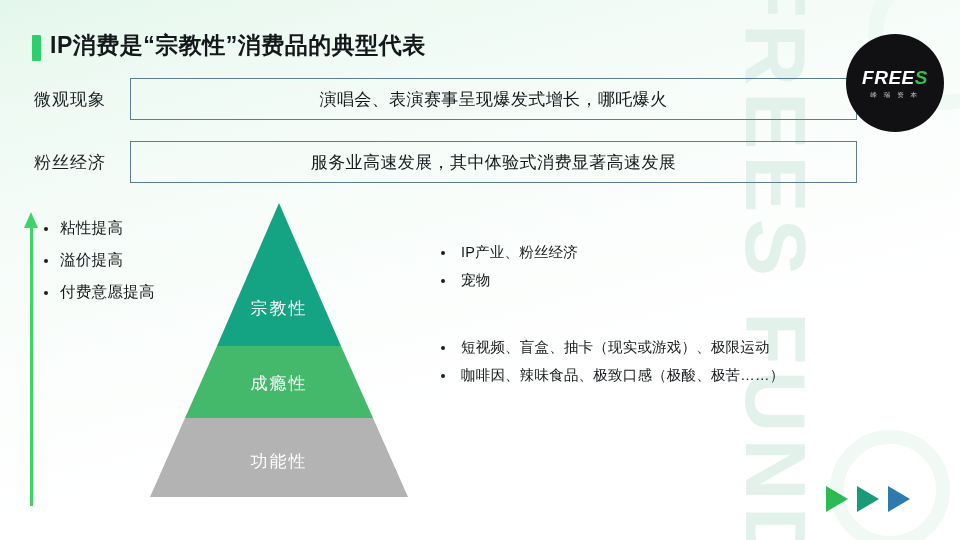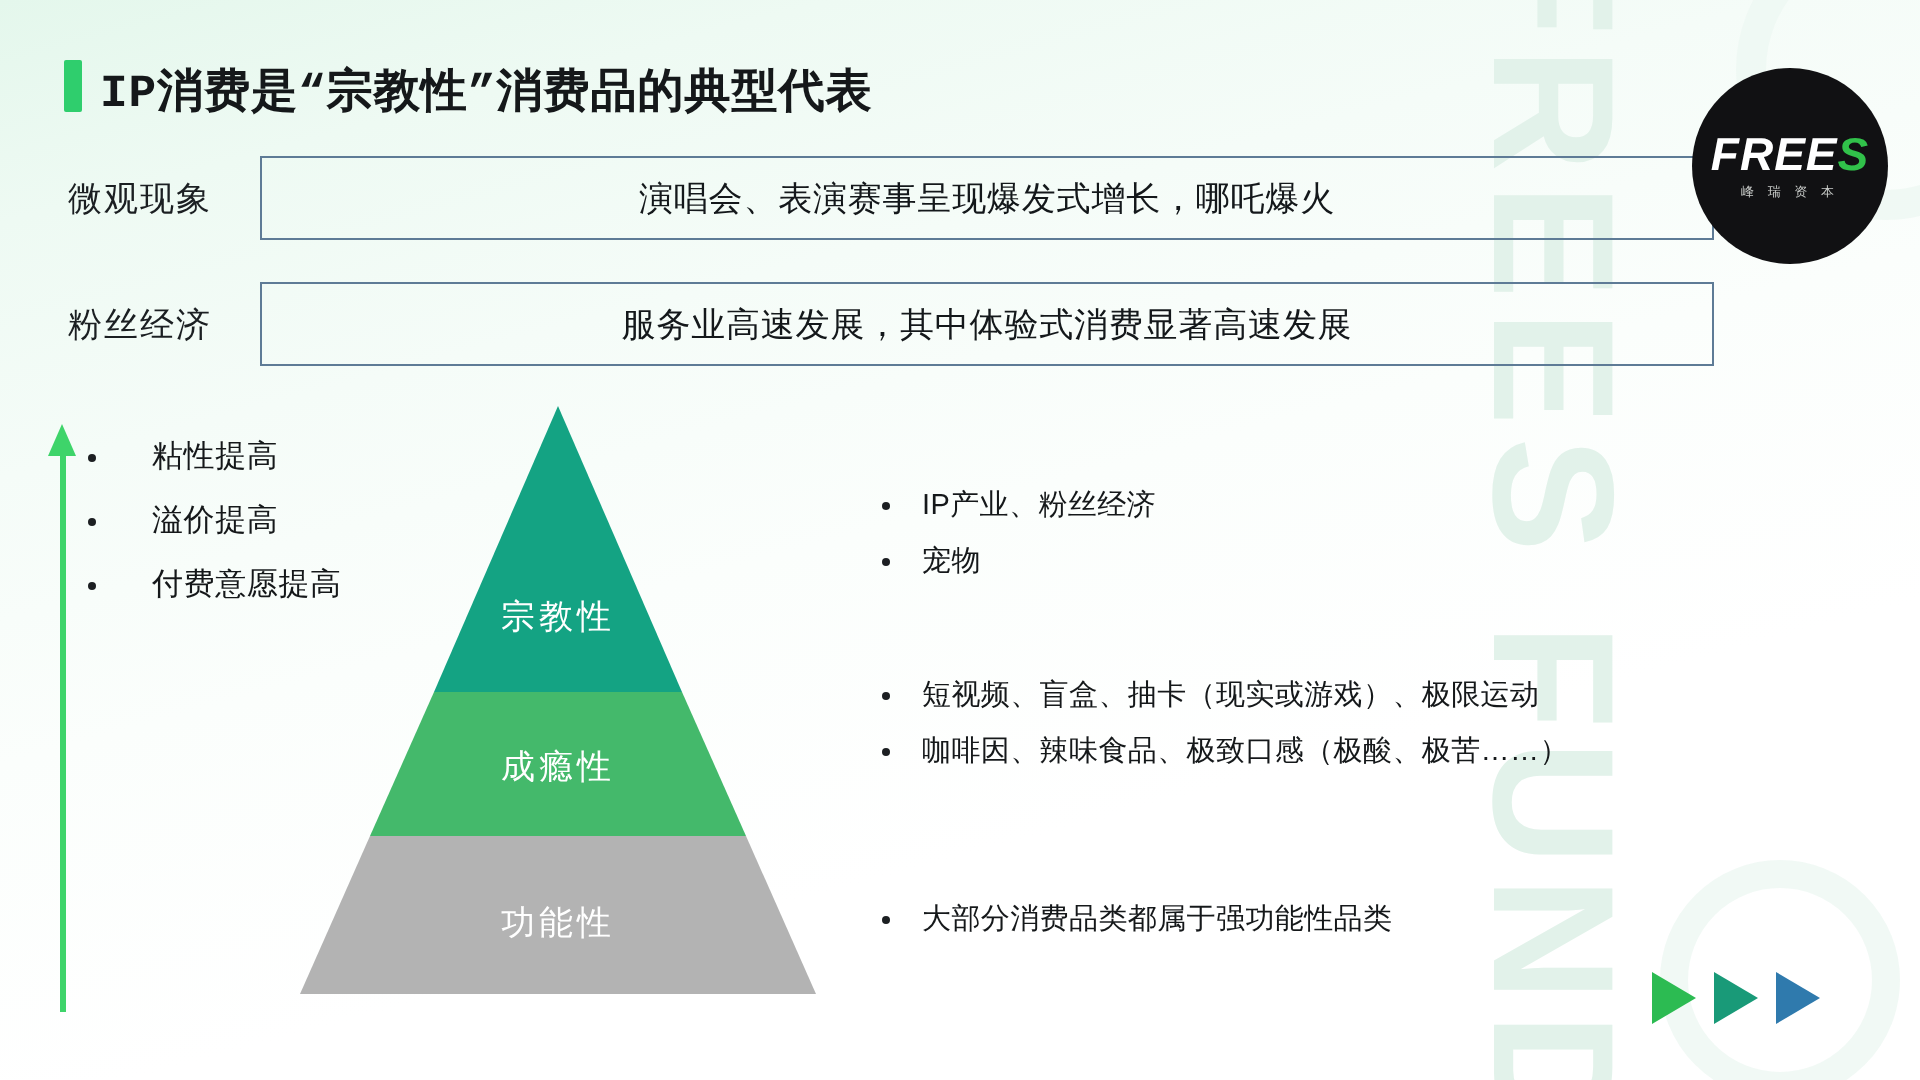--- a/index.html
+++ b/index.html
@@ -66,21 +66,21 @@
     width:98px; height:98px;
     border-radius:50%;
     background:#111113;
     display:flex;
     flex-direction:column;
     align-items:center;
     justify-content:center;
     z-index:6;
   }
   .logo-main {
-    font-size:23px;
+    font-size:19px;
     font-weight:bold;
     font-style:italic;
     letter-spacing:.5px;
     color:#ffffff;
     line-height:1;
     text-align:right;
   }
   .logo-main .s { color:#31c14a; }
   .logo-sub {
     margin-top:5px;
@@ -88,24 +88,23 @@
     letter-spacing:2.5px;
     color:#c9ccc9;
     line-height:1;
   }
 
   
   .title-row {
     position:absolute;
     left:32px; top:30px;
     display:flex;
-    align-items:flex-start;
+    align-items:flex-end;
     gap:9px;
     z-index:5;
-    font-family:Liberation Mono, monospace;
   }
   .title-bar {
     width:9px; height:26px;
     background:#2fce6d;
     border-radius:1px;
   }
   .title-text {
     font-size:23px;
     font-weight:bold;
     color:#15181a;
@@ -165,21 +164,21 @@
     border-bottom:16px solid #3ed46a;
   }
   .left-bullets {
     position:absolute;
     left:44px; top:218px;
     z-index:4;
   }
   .lb-item {
     display:flex;
     align-items:flex-start;
-    gap:28px;
+    gap:12px;
     margin-bottom:11px;
     font-size:15.5px;
     color:#15181a;
     letter-spacing:.3px;
     white-space:nowrap;
   }
   .lb-dot {
     width:4px; height:4px;
     border-radius:50%;
     background:#1c1f22;
@@ -325,26 +324,20 @@
     <div class="rb-item">
       <span class="rb-dot"></span>
       <span>短视频、盲盒、抽卡（现实或游戏）、极限运动</span>
     </div>
     <div class="rb-item">
       <span class="rb-dot"></span>
       <span>咖啡因、辣味食品、极致口感（极酸、极苦……）</span>
     </div>
   </div>
 
-  <div class="rgroup" id="rg3">
-    <div class="rb-item">
-      <span class="rb-dot"></span>
-      <span>大部分消费品类都属于强功能性品类</span>
-    </div>
-  </div>
 
   <div class="tri-row">
     <div class="tri" id="tri1" style="border-left: 22px solid rgb(44, 187, 82);"></div>
     <div class="tri" id="tri2" style="border-left: 22px solid rgb(25, 154, 120);"></div>
     <div class="tri" id="tri3" style="border-left: 22px solid rgb(47, 122, 173);"></div>
   </div>
 
 </div>
 
 </body></html>

